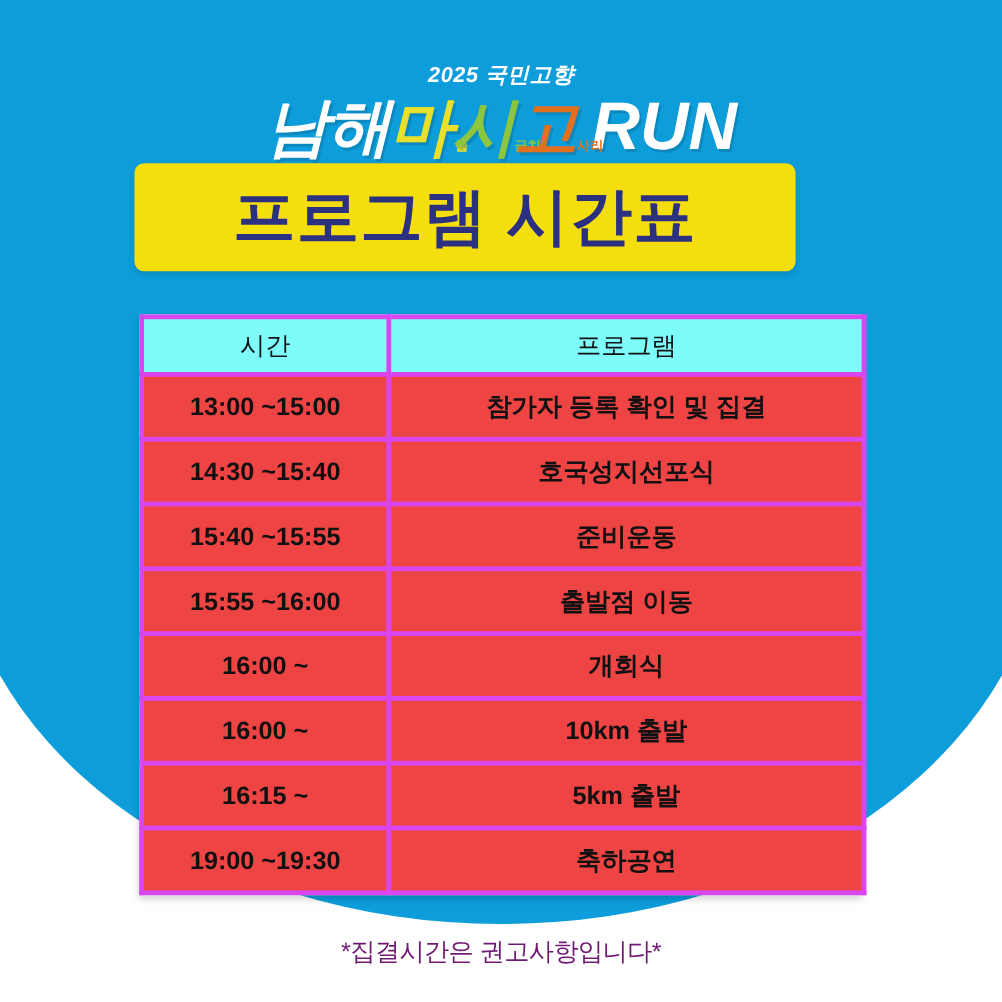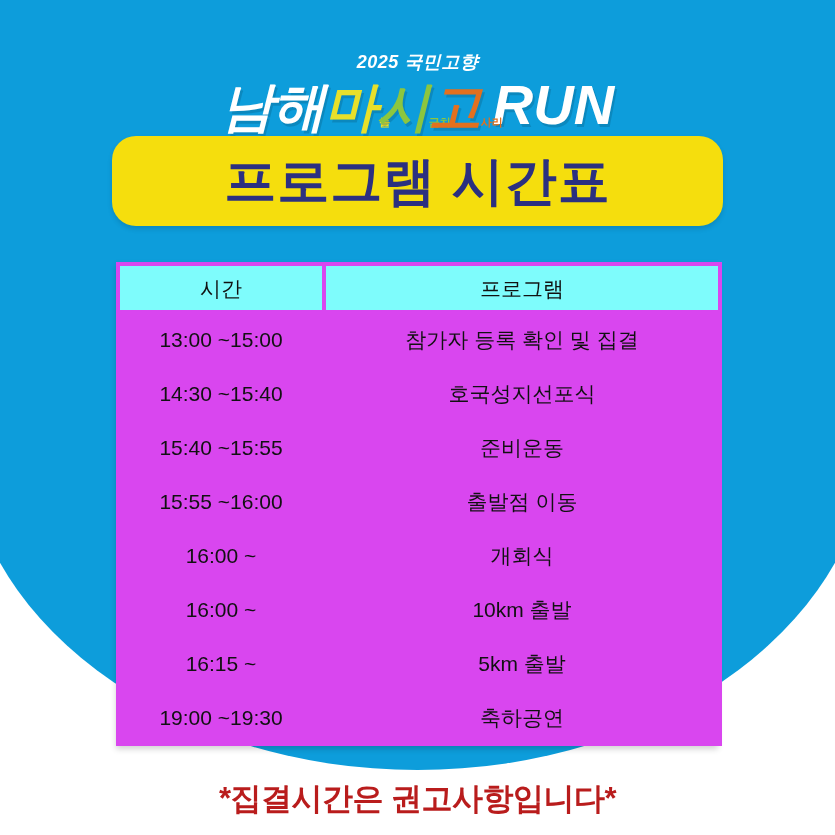--- a/index.html
+++ b/index.html
@@ -93,24 +93,24 @@
   }
   .ruby-yellow { color: #e8e02a; }
   .ruby-green { color: #8cc63f; }
   .ruby-orange { color: #e2701e; }
 
   
   .title-banner {
     position: absolute;
     left: 112px;
     top: 136px;
-    width: 611px;
+    width: 551px;
     height: 90px;
     background: #f5de0d;
-    border-radius: 24px;
+    border-radius: 8px;
     box-shadow: 0 3px 5px rgba(0,0,0,0.13);
     display: flex;
     align-items: center;
     justify-content: center;
   }
   .title-text {
     color: #2b3080;
     font-size: 52px;
     font-weight: bold;
     letter-spacing: 1px;
@@ -140,37 +140,38 @@
     line-height: 1;
     padding: 0;
   }
   table.schedule th {
     background: #7efcfc;
     height: 44px;
     font-weight: normal;
     font-size: 21px;
   }
   table.schedule td {
-    background: #d946ef;
+    background: #ef4444;
     height: 50px;
+    font-weight: bold;
   }
   table.schedule col.c-time { width: 206px; }
   table.schedule col.c-prog { width: 396px; }
   td.time-cell { font-size: 20px; }
   td.prog-cell { font-size: 21px; }
 
   .footnote {
     position: absolute;
     left: 0;
     top: 783px;
     width: 835px;
     text-align: center;
-    color: #b91c1c;
-    font-size: 31px;
-    font-weight: bold;
+    color: #701a75;
+    font-size: 21px;
+    font-weight: normal;
     line-height: 1;
     letter-spacing: -0.5px;
   }
 </style>
 </head>
 <body>
 
 <div class="poster">
 
   <div class="blue-shape"></div>

